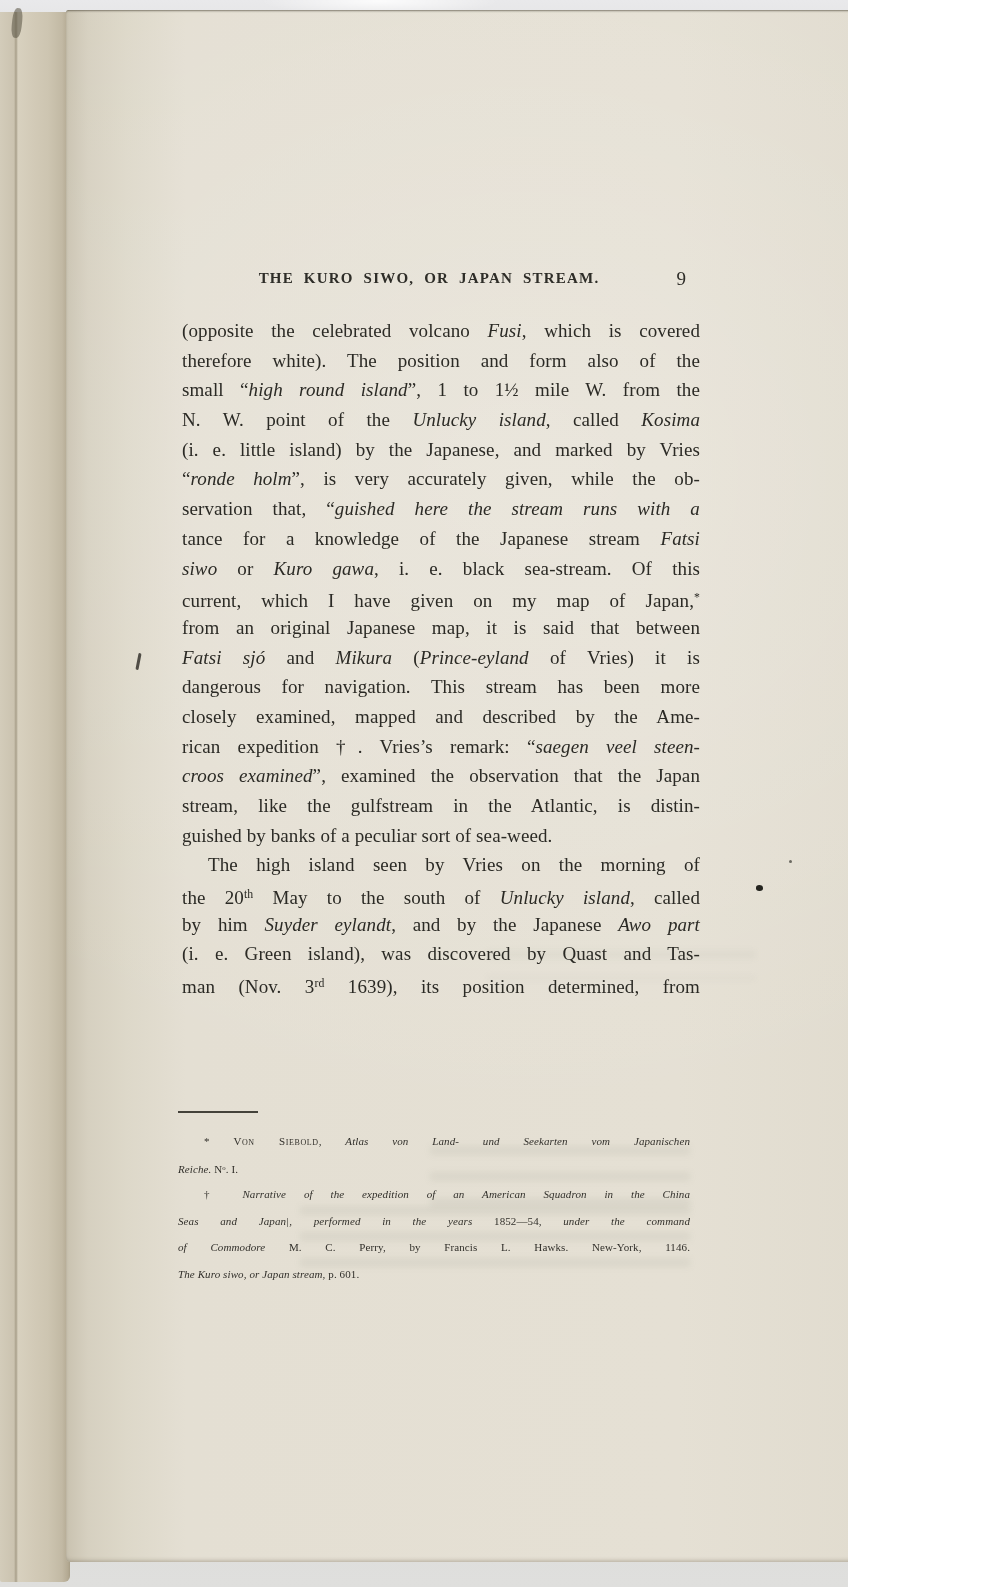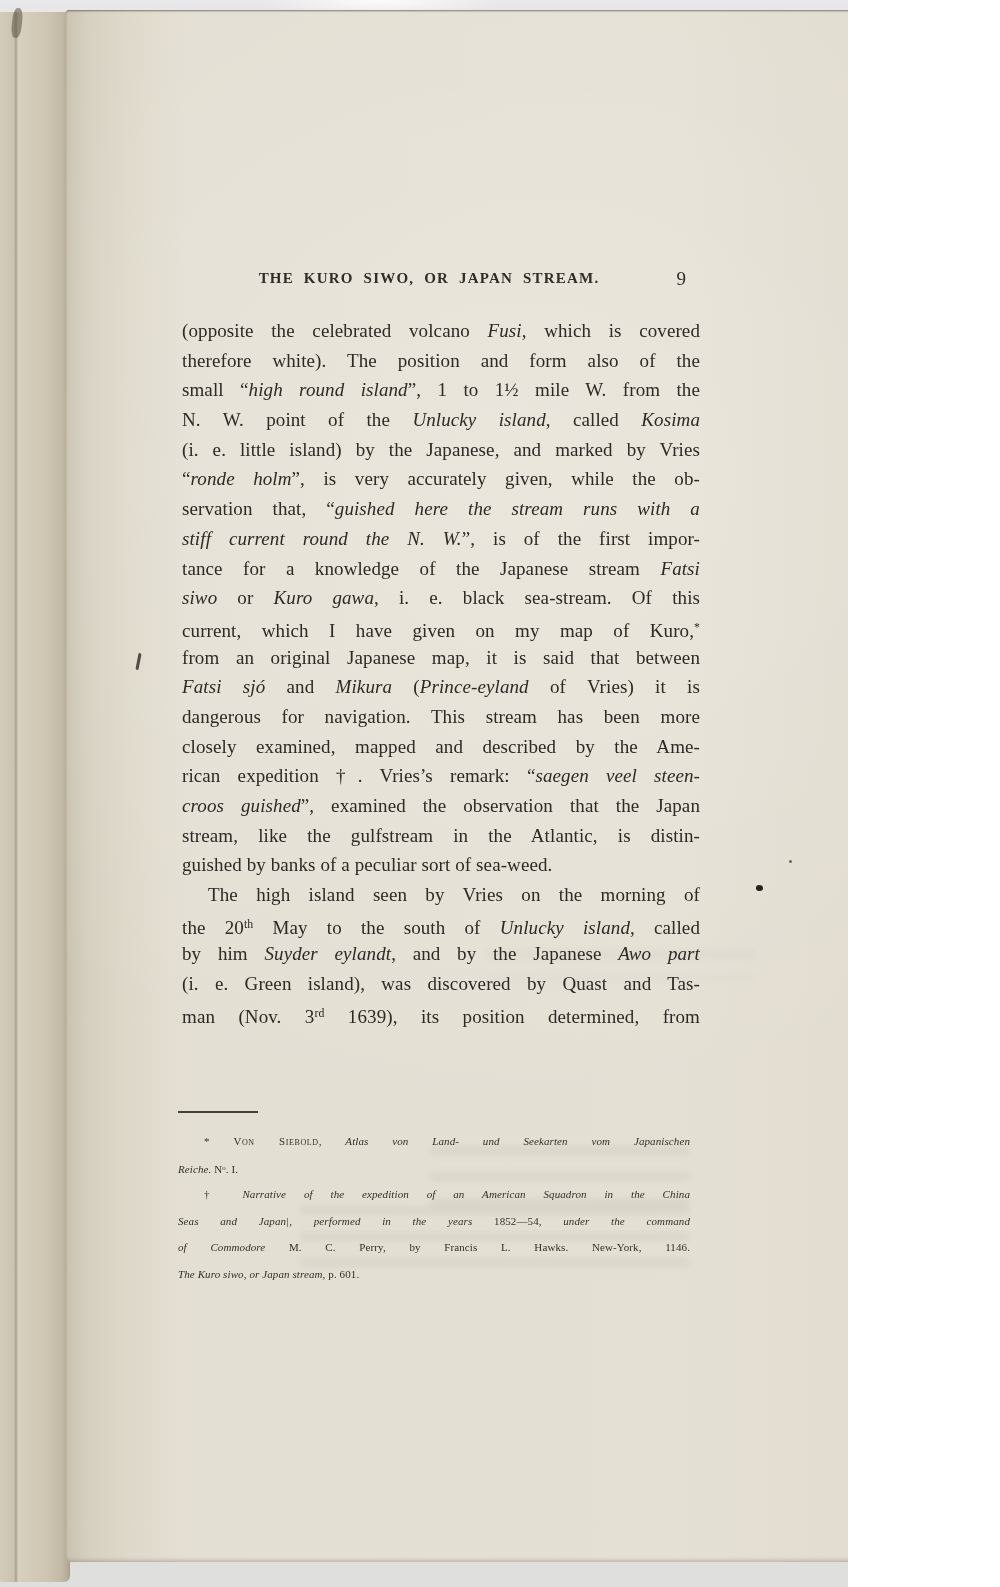--- a/index.html
+++ b/index.html
@@ -147,30 +147,29 @@
   </div>
 
   <div class="body-text" id="body-lines">
       <div class="tline"><span>(opposite the celebrated volcano </span><span class="i">Fusi</span><span>, which is covered</span></div>
       <div class="tline"><span>therefore white). The position and form also of the</span></div>
       <div class="tline"><span>small “</span><span class="i">high round island</span><span>”, 1 to 1½ mile W. from the</span></div>
       <div class="tline"><span>N. W. point of the </span><span class="i">Unlucky island</span><span>, called </span><span class="i">Kosima</span></div>
       <div class="tline"><span>(i. e. little island) by the Japanese, and marked by Vries</span></div>
       <div class="tline"><span>“</span><span class="i">ronde holm</span><span>”, is very accurately given, while the ob-</span></div>
       <div class="tline"><span>servation that, “</span><span class="i">guished here the stream runs with a</span></div>
-      <div class="tline"><span class="i">stiff current round the N. W.</span><span>”, is of the first impor-</span></div>
       <div class="tline"><span>tance for a knowledge of the Japanese stream </span><span class="i">Fatsi</span></div>
       <div class="tline"><span class="i">siwo</span><span> or </span><span class="i">Kuro gawa</span><span>, i. e. black sea-stream. Of this</span></div>
-      <div class="tline"><span>current, which I have given on my map of Kuro,</span><span class="sup">*</span></div>
+      <div class="tline"><span>current, which I have given on my map of Japan,</span><span class="sup">*</span></div>
       <div class="tline"><span>from an original Japanese map, it is said that between</span></div>
       <div class="tline"><span class="i">Fatsi sjó</span><span> and </span><span class="i">Mikura</span><span> (</span><span class="i">Prince-eyland</span><span> of Vries) it is</span></div>
       <div class="tline"><span>dangerous for navigation. This stream has been more</span></div>
       <div class="tline"><span>closely examined, mapped and described by the Ame-</span></div>
       <div class="tline"><span>rican expedition †. Vries’s remark: “</span><span class="i">saegen veel steen-</span></div>
-      <div class="tline"><span class="i">croos guished</span><span>”, examined the observation that the Japan</span></div>
+      <div class="tline"><span class="i">croos examined</span><span>”, examined the observation that the Japan</span></div>
       <div class="tline"><span>stream, like the gulfstream in the Atlantic, is distin-</span></div>
       <div class="tline nj"><span>guished by banks of a peculiar sort of sea-weed.</span></div>
       <div class="tline ind"><span>The high island seen by Vries on the morning of</span></div>
       <div class="tline"><span>the 20</span><span class="sup">th</span><span> May to the south of </span><span class="i">Unlucky island</span><span>, called</span></div>
       <div class="tline"><span>by him </span><span class="i">Suyder eylandt</span><span>, and by the Japanese </span><span class="i">Awo part</span></div>
       <div class="tline"><span>(i. e. Green island), was discovered by Quast and Tas-</span></div>
       <div class="tline"><span>man (Nov. 3</span><span class="sup">rd</span><span> 1639), its position determined, from</span></div>
     </div>
 
   <div class="rule"></div>

